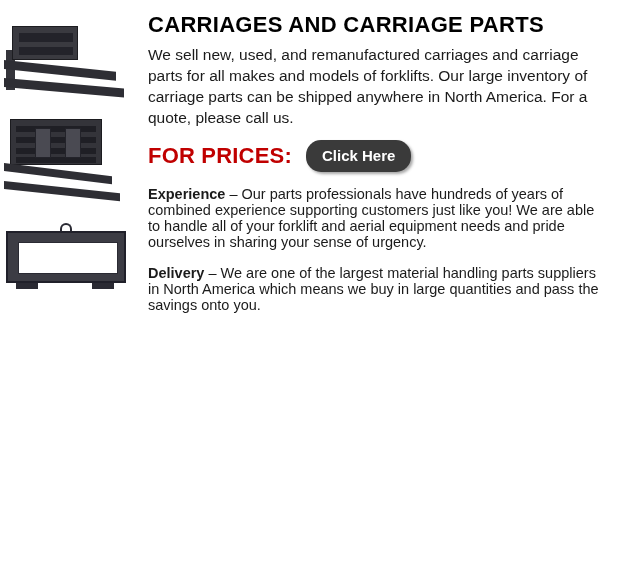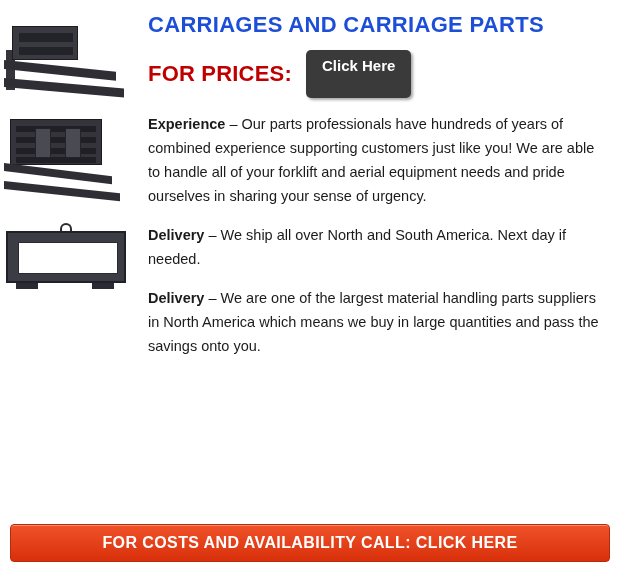--- a/index.html
+++ b/index.html
@@ -108,21 +108,21 @@
     left: 148px;
     top: 12px;
     width: 462px;
   }
   h1.title {
     margin: 0 0 6px 0;
     font-size: 22px;
     line-height: 26px;
     font-weight: bold;
     letter-spacing: 0.3px;
-    color: #1d4ed8;
+    color: #000000;
   }
   p.intro {
     margin: 0;
     font-size: 15.5px;
     line-height: 21px;
     color: #1b1b1b;
   }
   .prices-row {
     display: flex;
     align-items: center;
@@ -134,30 +134,30 @@
     font-size: 22px;
     letter-spacing: 0.2px;
     margin-right: 14px;
   }
   .click-btn {
     display: inline-block;
     background: #3a3a3a;
     color: #ffffff;
     font-size: 15px;
     font-weight: bold;
-    padding: 7px 16px 24px 16px;
-    border-radius: 5px;
+    padding: 7px 16px 8px 16px;
+    border-radius: 15px;
     box-shadow: 2px 2px 3px rgba(0,0,0,0.35);
     cursor: pointer;
     white-space: nowrap;
   }
   .feature {
     margin: 0 0 15px 0;
     font-size: 14.5px;
-    line-height: 24px;
+    line-height: 16px;
     color: #1b1b1b;
   }
   .feature b { font-weight: bold; }
 
   
   .cta {
     position: absolute;
     left: 10px;
     bottom: 14px;
     width: 600px;
@@ -211,31 +211,30 @@
       <div class="foot f1"></div>
       <div class="foot f2"></div>
     </div>
 
   </div>
 
   <div class="content">
 
     <h1 class="title">CARRIAGES AND CARRIAGE PARTS</h1>
 
+    <p class="intro">We sell new, used, and remanufactured carriages and carriage parts for all makes and models of forklifts. Our large inventory of carriage parts can be shipped anywhere in North America. For a quote, please call us.</p>
 
     <div class="prices-row">
       <span class="prices-label">FOR PRICES:</span>
       <span class="click-btn">Click Here</span>
     </div>
 
     <p class="feature"><b>Experience</b><span> – Our parts professionals have hundreds of years of combined experience supporting customers just like you!  We are able to handle all of your forklift and aerial equipment needs and pride ourselves in sharing your sense of urgency.</span></p>
 
 
 
-    <p class="feature"><b>Delivery</b><span> – We ship all over North and South America.  Next day if needed.</span></p>
 
     <p class="feature"><b>Delivery</b><span> – We are one of the largest material handling parts suppliers in North America which means we buy in large quantities and pass the savings onto you.</span></p>
 
   </div>
 
-  <div class="cta">FOR COSTS AND AVAILABILITY CALL: CLICK HERE</div>
 
 </div>
 
 </body></html>

